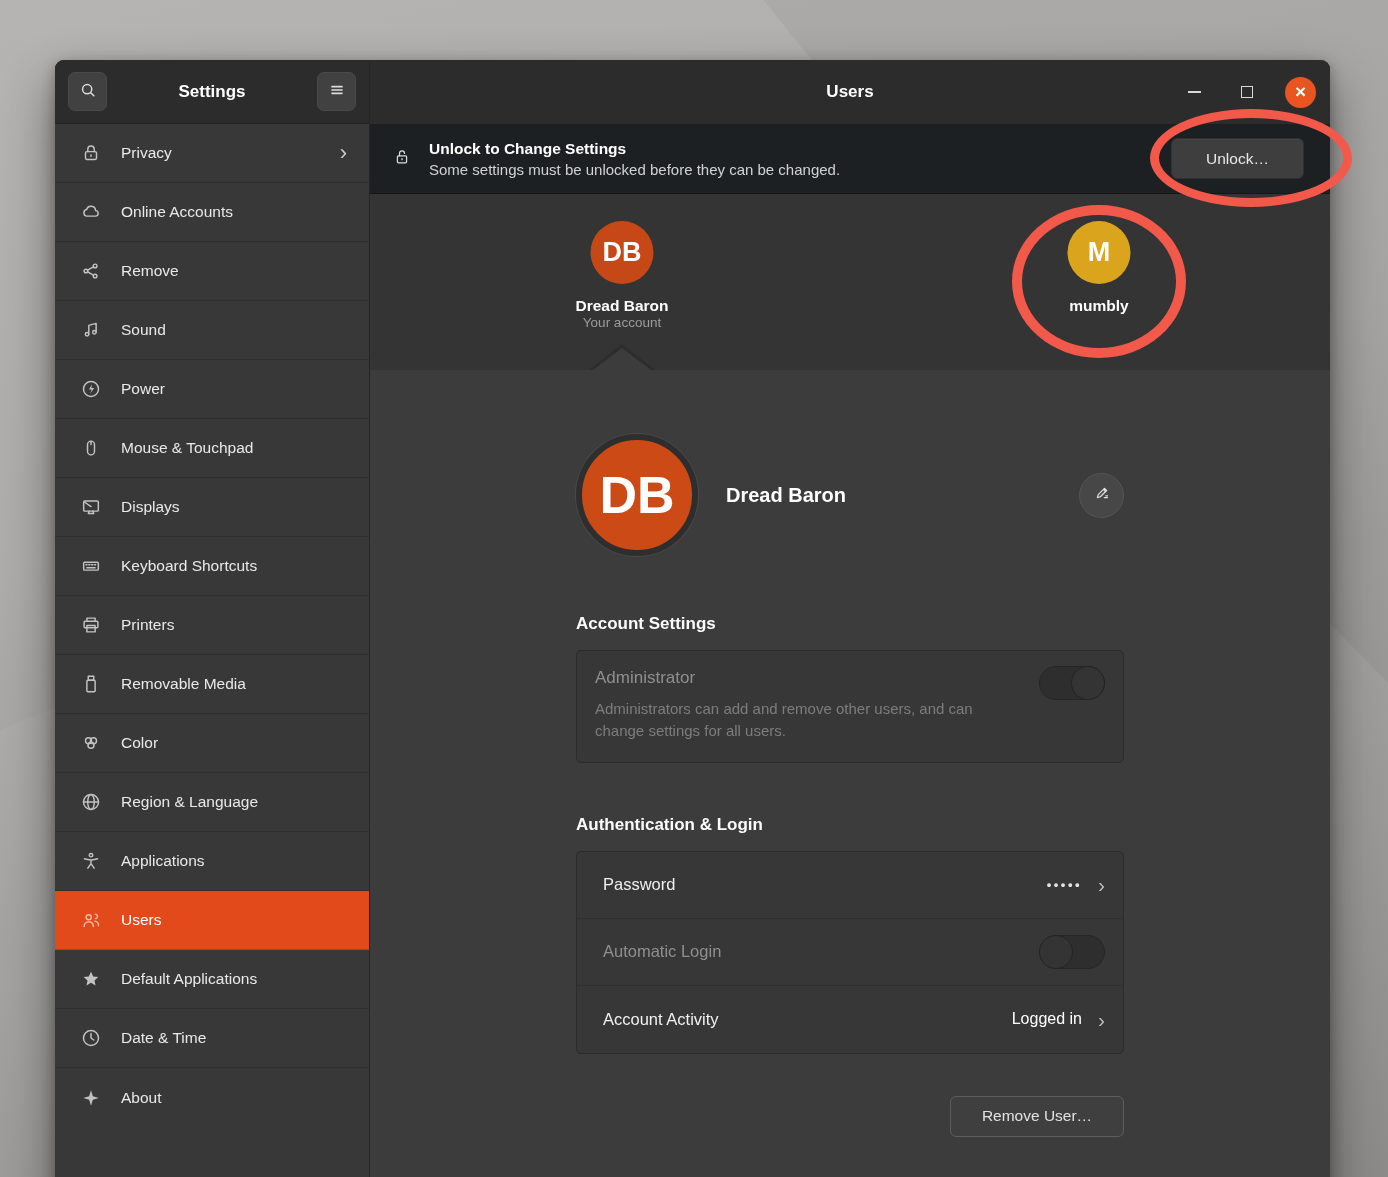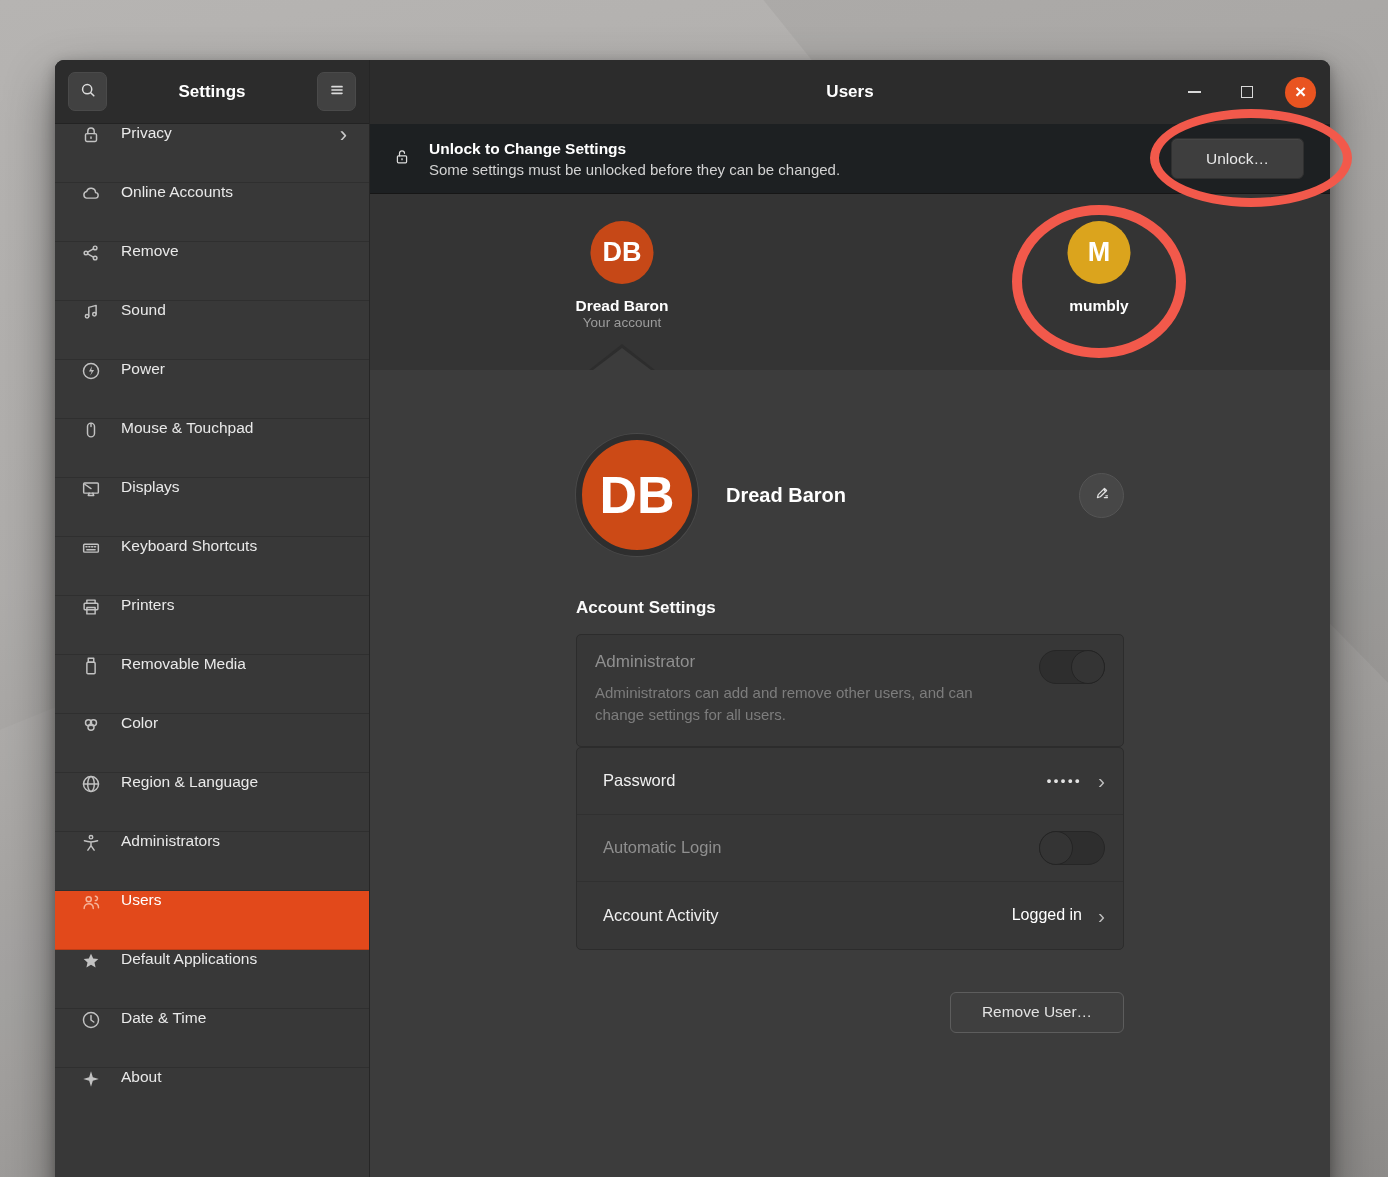--- a/index.html
+++ b/index.html
@@ -26,21 +26,21 @@
   }
 
   
   .sidebar { width:315px; background:#383838; border-right:1px solid #262626; display:flex; flex-direction:column; }
   .sidebar-header { height:64px; background:#2c2c2c; border-bottom:1px solid #232323;
     display:flex; align-items:center; padding:0 13px; flex:none; }
   .hbtn { width:39px; height:39px; border-radius:7px; background:#414141; border:1px solid #4a4a4a;
     display:flex; align-items:center; justify-content:center; cursor:pointer; }
   .sidebar-title { flex:1; text-align:center; color:#ffffff; font-weight:bold; font-size:17px; }
   .side-list { flex:1; display:flex; flex-direction:column; }
-  .side-item { height:59px; display:flex; align-items:flex-start; padding:0 22px 0 25px;
+  .side-item { height:59px; display:flex; align-items:center; padding:0 22px 0 25px;
     color:#e9e9e9; font-size:15.5px; border-bottom:1px solid rgba(0,0,0,.16); cursor:pointer; }
   .side-item .sicon { width:22px; height:22px; margin-right:19px; display:flex; align-items:center; justify-content:center; flex:none; }
   .side-item svg { stroke:#c2c2c2; fill:none; stroke-width:1.6; stroke-linecap:round; stroke-linejoin:round; }
   .side-item svg .fill { fill:#c2c2c2; stroke:none; }
   .side-item.selected { background:#e2491b; color:#ffffff; }
   .side-item.selected svg { stroke:#f6b49a; }
   .side-item .chev { margin-left:auto; color:#c9c9c9; font-size:22px; line-height:1; }
   .side-label { white-space:nowrap; }
 
   
@@ -86,21 +86,21 @@
   .main-col { width:548px; margin-left:206px; }
   .avatar-row { display:flex; align-items:center; margin-top:64px; }
   .avatar-big { width:122px; height:122px; border-radius:50%; background:#cc4a16; border:6px solid #2e2e2e;
     box-shadow:0 0 0 1px #4a4a4a; color:#ffffff; font-weight:bold; font-size:52px;
     display:flex; align-items:center; justify-content:center; }
   .acct-name { margin-left:28px; color:#ffffff; font-weight:bold; font-size:20px; }
   .edit-btn { margin-left:auto; width:45px; height:45px; border-radius:50%; background:#474747; border:1px solid #555;
     display:flex; align-items:center; justify-content:center; cursor:pointer; }
   .edit-btn svg { stroke:#e2e2e2; fill:none; stroke-width:1.5; stroke-linecap:round; stroke-linejoin:round; }
 
-  .sec-heading { color:#fbfbfb; font-weight:bold; font-size:17px; margin-top:42px; margin-bottom:16px; }
+  .sec-heading { color:#fbfbfb; font-weight:bold; font-size:17px; margin-top:58px; margin-bottom:16px; }
   .card { background:#373737; border:1px solid #2c2c2c; border-radius:5px; }
   .card.admin { padding:17px 18px 20px 18px; position:relative; }
   .admin-label { color:#8f8f8f; font-size:17px; }
   .admin-desc { color:#7d7d7d; font-size:15px; line-height:1.45; margin-top:10px; width:430px; }
 
   .toggle { width:66px; height:34px; border-radius:17px; background:#2e2e2e; border:1px solid #262626; position:relative; flex:none; cursor:pointer; }
   .toggle .knob { position:absolute; top:-1px; width:34px; height:34px; border-radius:50%; background:#343434; border:1px solid #242424; }
   .toggle.on .knob { right:-1px; }
   .toggle.off .knob { left:-1px; }
   .toggle.abs { position:absolute; right:18px; top:15px; }
@@ -280,21 +280,21 @@
         <span class="side-label">Region &amp; Language</span>
       </div>
 
       <div class="side-item">
         <span class="sicon">
             <svg width="22" height="22" viewBox="0 0 24 24">
               <circle cx="12" cy="5.6" r="1.9"></circle>
               <path d="M4.8 9.6c4.8 1.6 9.6 1.6 14.4 0M12 10.8v4M12 14.8l-3.4 5M12 14.8l3.4 5"></path>
             </svg>
           </span>
-        <span class="side-label">Administrators</span>
+        <span class="side-label">Applications</span>
       </div>
 
       <div class="side-item selected">
         <span class="sicon">
             <svg width="22" height="22" viewBox="0 0 24 24">
               <circle cx="9.5" cy="9" r="2.8"></circle>
               <path d="M4.5 19c0-3.2 2.2-5.2 5-5.2s5 2 5 5.2M16.8 10.4a2.3 2.3 0 1 0-.1-4.6M16.2 13.4c2.6.2 4 2.3 4 4.8"></path>
             </svg>
           </span>
         <span class="side-label">Users</span>
@@ -395,20 +395,21 @@
 
         <div class="sec-heading">Account Settings</div>
         <div class="card admin">
           <div class="admin-label">Administrator</div>
           <div class="toggle on abs">
               <div class="knob"></div>
             </div>
           <div class="admin-desc">Administrators can add and remove other users, and can change settings for all users.</div>
         </div>
 
+        <div class="sec-heading" style="margin-top:52px">Authentication &amp; Login</div>
         <div class="card auth-card">
           <div class="row">
             <span class="row-label">Password</span>
             <span class="row-right">
               <span class="pw-dots">•••••</span>
               <span class="chev-r">›</span>
             </span>
           </div>
           <div class="row">
             <span class="row-label dim">Automatic Login</span>

